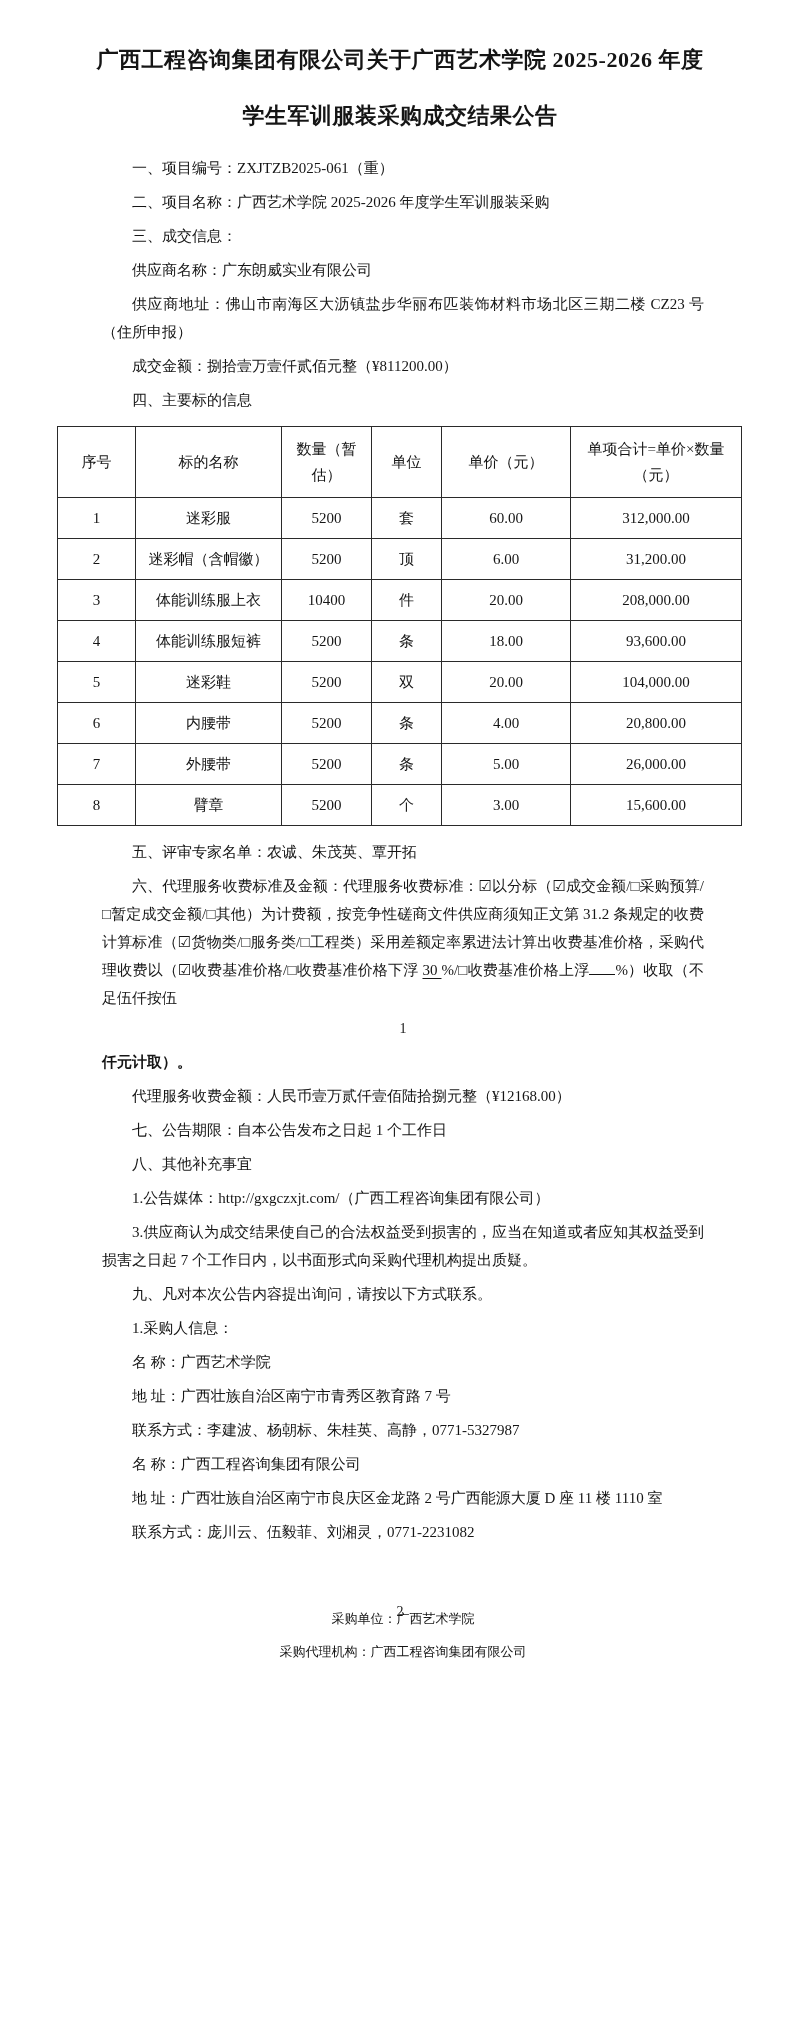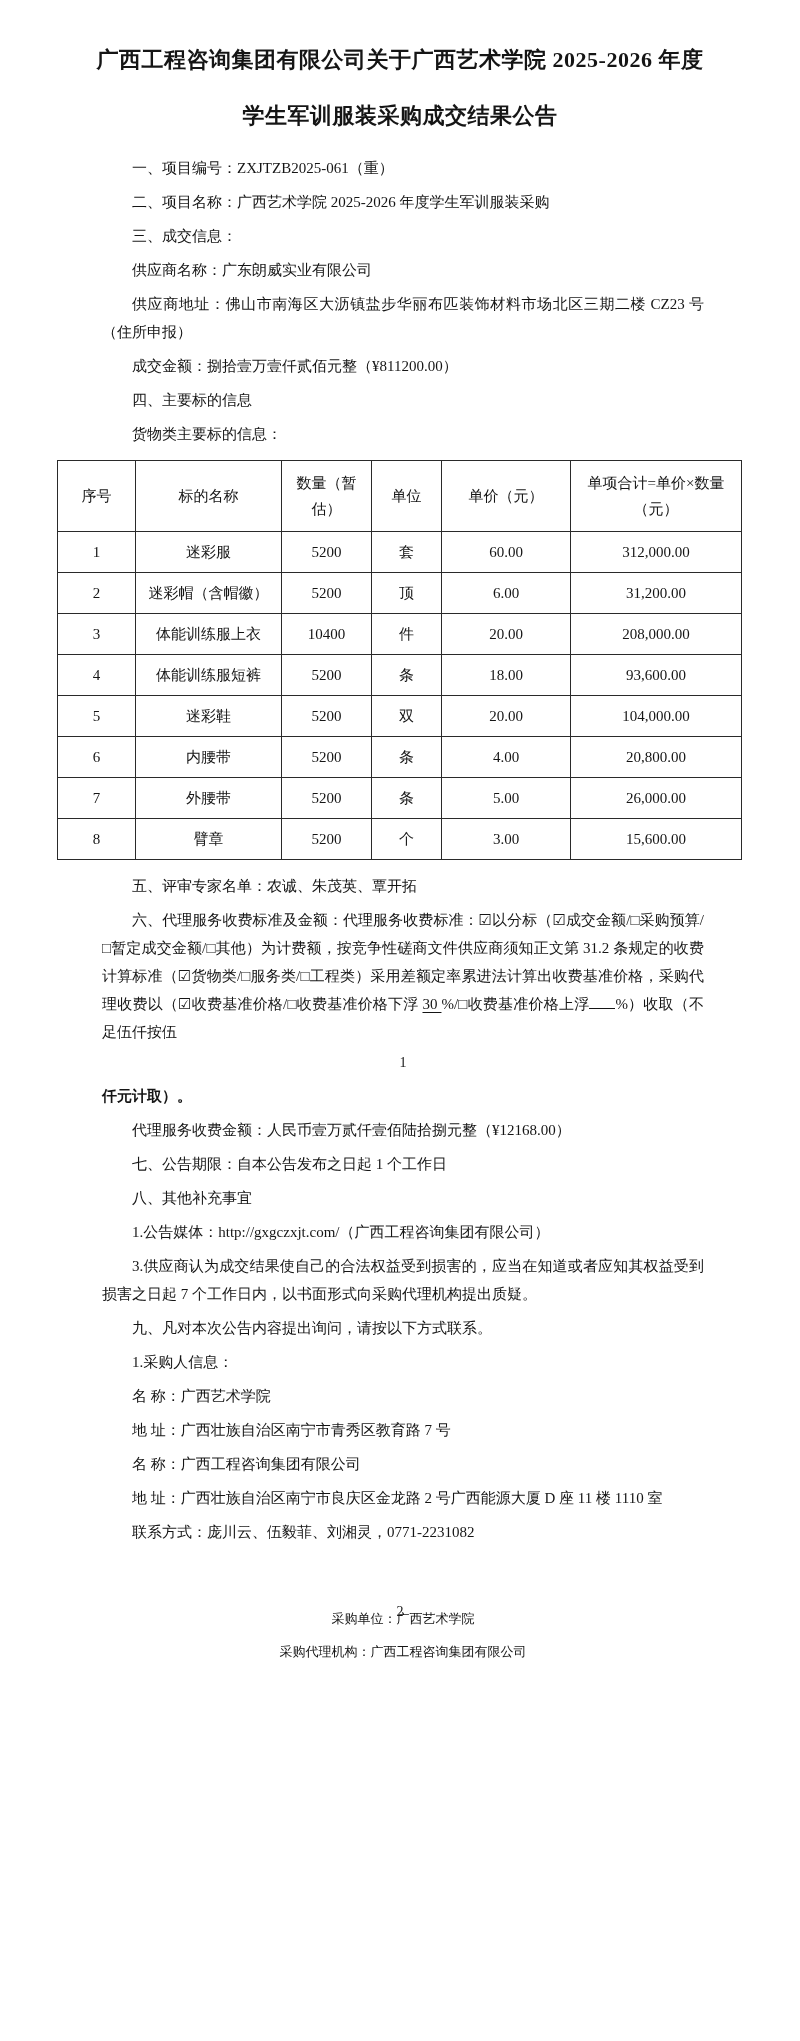--- a/index.html
+++ b/index.html
@@ -55,21 +55,20 @@
 
     <div>
 
     <p class="para">一、项目编号：ZXJTZB2025-061（重）</p>
         <p class="para">二、项目名称：广西艺术学院 2025-2026 年度学生军训服装采购</p>
         <p class="para">三、成交信息：</p>
         <p class="para">供应商名称：广东朗威实业有限公司</p>
         <p class="para">供应商地址：佛山市南海区大沥镇盐步华丽布匹装饰材料市场北区三期二楼 CZ23 号（住所申报）</p>
         <p class="para">成交金额：捌拾壹万壹仟贰佰元整（¥811200.00）</p>
         <p class="para">四、主要标的信息</p>
-        <p class="para">货物类主要标的信息：</p>
       </div>
 
     <table class="goods-table">
         <colgroup>
           <col style="width: 78px;">
           <col style="width: 146px;">
           <col style="width: 90px;">
           <col style="width: 70px;">
           <col style="width: 129px;">
           <col style="width: 171px;">
@@ -164,20 +163,21 @@
 
     <p class="para">代理服务收费金额：人民币壹万贰仟壹佰陆拾捌元整（¥12168.00）</p>
         <p class="para">七、公告期限：自本公告发布之日起 1 个工作日</p>
         <p class="para">八、其他补充事宜</p>
         <p class="para">1.公告媒体：http://gxgczxjt.com/（广西工程咨询集团有限公司）</p>
         <p class="para">3.供应商认为成交结果使自己的合法权益受到损害的，应当在知道或者应知其权益受到损害之日起 7 个工作日内，以书面形式向采购代理机构提出质疑。</p>
         <p class="para">九、凡对本次公告内容提出询问，请按以下方式联系。</p>
         <p class="para">1.采购人信息：</p>
         <p class="para">名 称：广西艺术学院</p>
         <p class="para">地 址：广西壮族自治区南宁市青秀区教育路 7 号</p>
+        <p class="para">联系方式：李建波、杨朝标、朱桂英、高静，0771-5327987</p>
         <p class="para">名 称：广西工程咨询集团有限公司</p>
         <p class="para">地 址：广西壮族自治区南宁市良庆区金龙路 2 号广西能源大厦 D 座 11 楼 1110 室</p>
         <p class="para">联系方式：庞川云、伍毅菲、刘湘灵，0771-2231082</p>
       </div>
 
     <div class="signature">
       <div class="sig-line">采购单位：广西艺术学院</div>
       <div class="sig-line">采购代理机构：广西工程咨询集团有限公司</div>
       <div class="sig-line">2025 年 9 月 17 日</div>
     </div>

